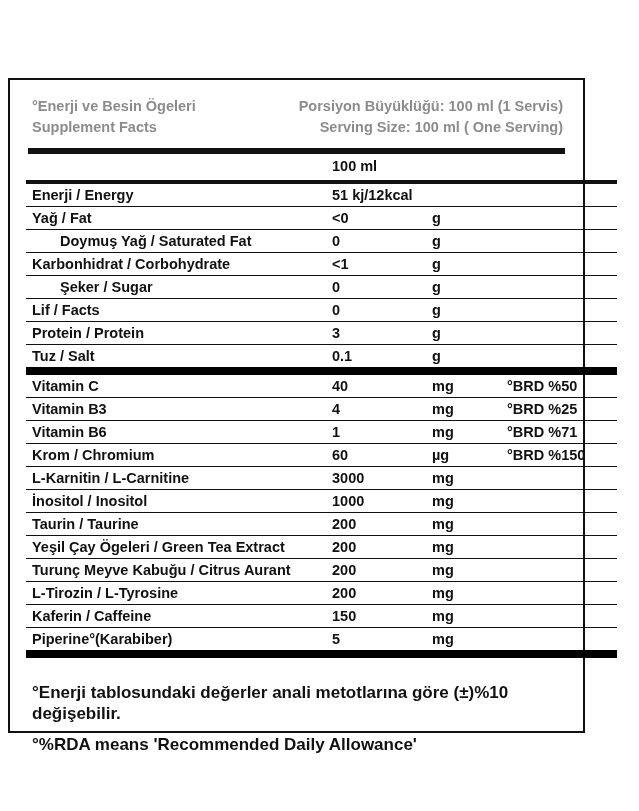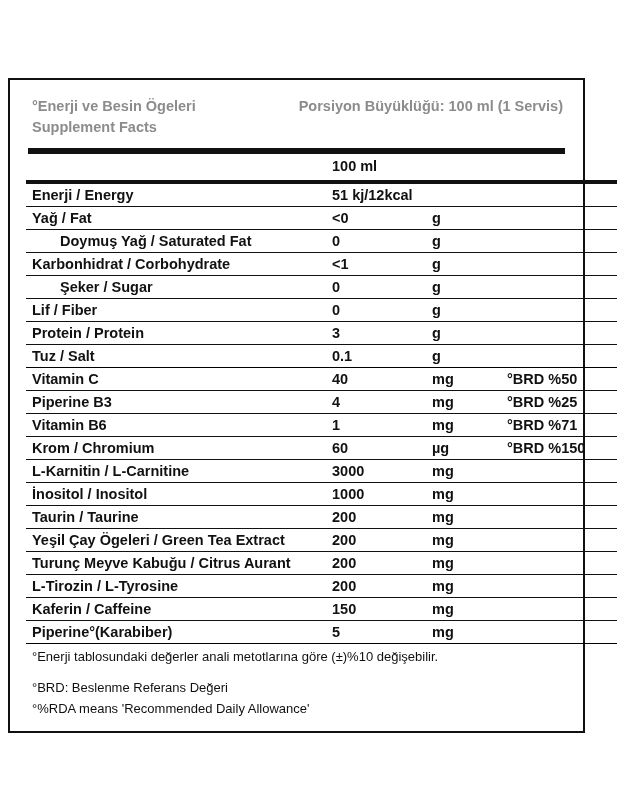--- a/index.html
+++ b/index.html
@@ -63,51 +63,52 @@
   }
   .col-name   { width: 300px; padding-left: 6px !important; }
   .col-value  { width: 100px; margin-left: 27px; }
   .col-unit   { width: 75px; }
   .col-rda    { width: 110px; }
 
   tr.row-line > td {
     border-bottom: 1.5px solid #111111;
   }
   tr.group-end > td {
-    border-bottom: 1px solid #000000;
+    border-bottom: 8px solid #000000;
   }
   tr.head-row > td {
     border-bottom: 4px solid #111111;
     padding-top: 4px;
     padding-bottom: 6px;
   }
   .indent { padding-left: 34px !important; }
 
   
   .footnotes {
-    margin-top: 2px;
+    margin-top: 24px;
     padding-left: 6px;
-    font-size: 13px;
-    font-weight: normal;
+    font-size: 17px;
+    font-weight: bold;
     line-height: 21px;
   }
   .footnotes .gap { height: 10px; }
 </style>
 </head>
 <body>
 
 <div class="label-card">
 
   <div class="header">
     <div class="header-left">
       <div>°Enerji ve Besin Ögeleri</div>
       <div>Supplement Facts</div>
     </div>
     <div class="header-right">
       <div>Porsiyon Büyüklüğü: 100 ml (1 Servis)</div>
+      <div>Serving Size: 100 ml ( One Serving)</div>
     </div>
   </div>
 
   <div class="rule-thick"></div>
 
   <table class="facts">
     <tbody>
       <tr class="head-row">
         <td class="col-name"></td>
         <td class="col-value">100 ml</td>
@@ -139,21 +140,21 @@
         <td class="col-unit">g</td>
         <td class="col-rda"></td>
       </tr>
       <tr class="row-line">
         <td class="col-name indent">Şeker / Sugar</td>
         <td class="col-value">0</td>
         <td class="col-unit">g</td>
         <td class="col-rda"></td>
       </tr>
       <tr class="row-line">
-        <td class="col-name">Lif / Fiber</td>
+        <td class="col-name">Lif / Facts</td>
         <td class="col-value">0</td>
         <td class="col-unit">g</td>
         <td class="col-rda"></td>
       </tr>
       <tr class="row-line">
         <td class="col-name">Protein / Protein</td>
         <td class="col-value">3</td>
         <td class="col-unit">g</td>
         <td class="col-rda"></td>
       </tr>
@@ -164,21 +165,21 @@
         <td class="col-rda"></td>
       </tr>
 
       <tr class="row-line">
         <td class="col-name">Vitamin C</td>
         <td class="col-value">40</td>
         <td class="col-unit">mg</td>
         <td class="col-rda">°BRD %50</td>
       </tr>
       <tr class="row-line">
-        <td class="col-name">Piperine B3</td>
+        <td class="col-name">Vitamin B3</td>
         <td class="col-value">4</td>
         <td class="col-unit">mg</td>
         <td class="col-rda">°BRD %25</td>
       </tr>
       <tr class="row-line">
         <td class="col-name">Vitamin B6</td>
         <td class="col-value">1</td>
         <td class="col-unit">mg</td>
         <td class="col-rda">°BRD %71</td>
       </tr>
@@ -235,17 +236,16 @@
         <td class="col-value">5</td>
         <td class="col-unit">mg</td>
         <td class="col-rda"></td>
       </tr>
     </tbody>
   </table>
 
   <div class="footnotes">
     <div>°Enerji tablosundaki değerler anali metotlarına göre (±)%10 değişebilir.</div>
     <div class="gap"></div>
-    <div>°BRD: Beslenme Referans Değeri</div>
     <div>°%RDA means 'Recommended Daily Allowance'</div>
   </div>
 
 </div>
 
 </body></html>

